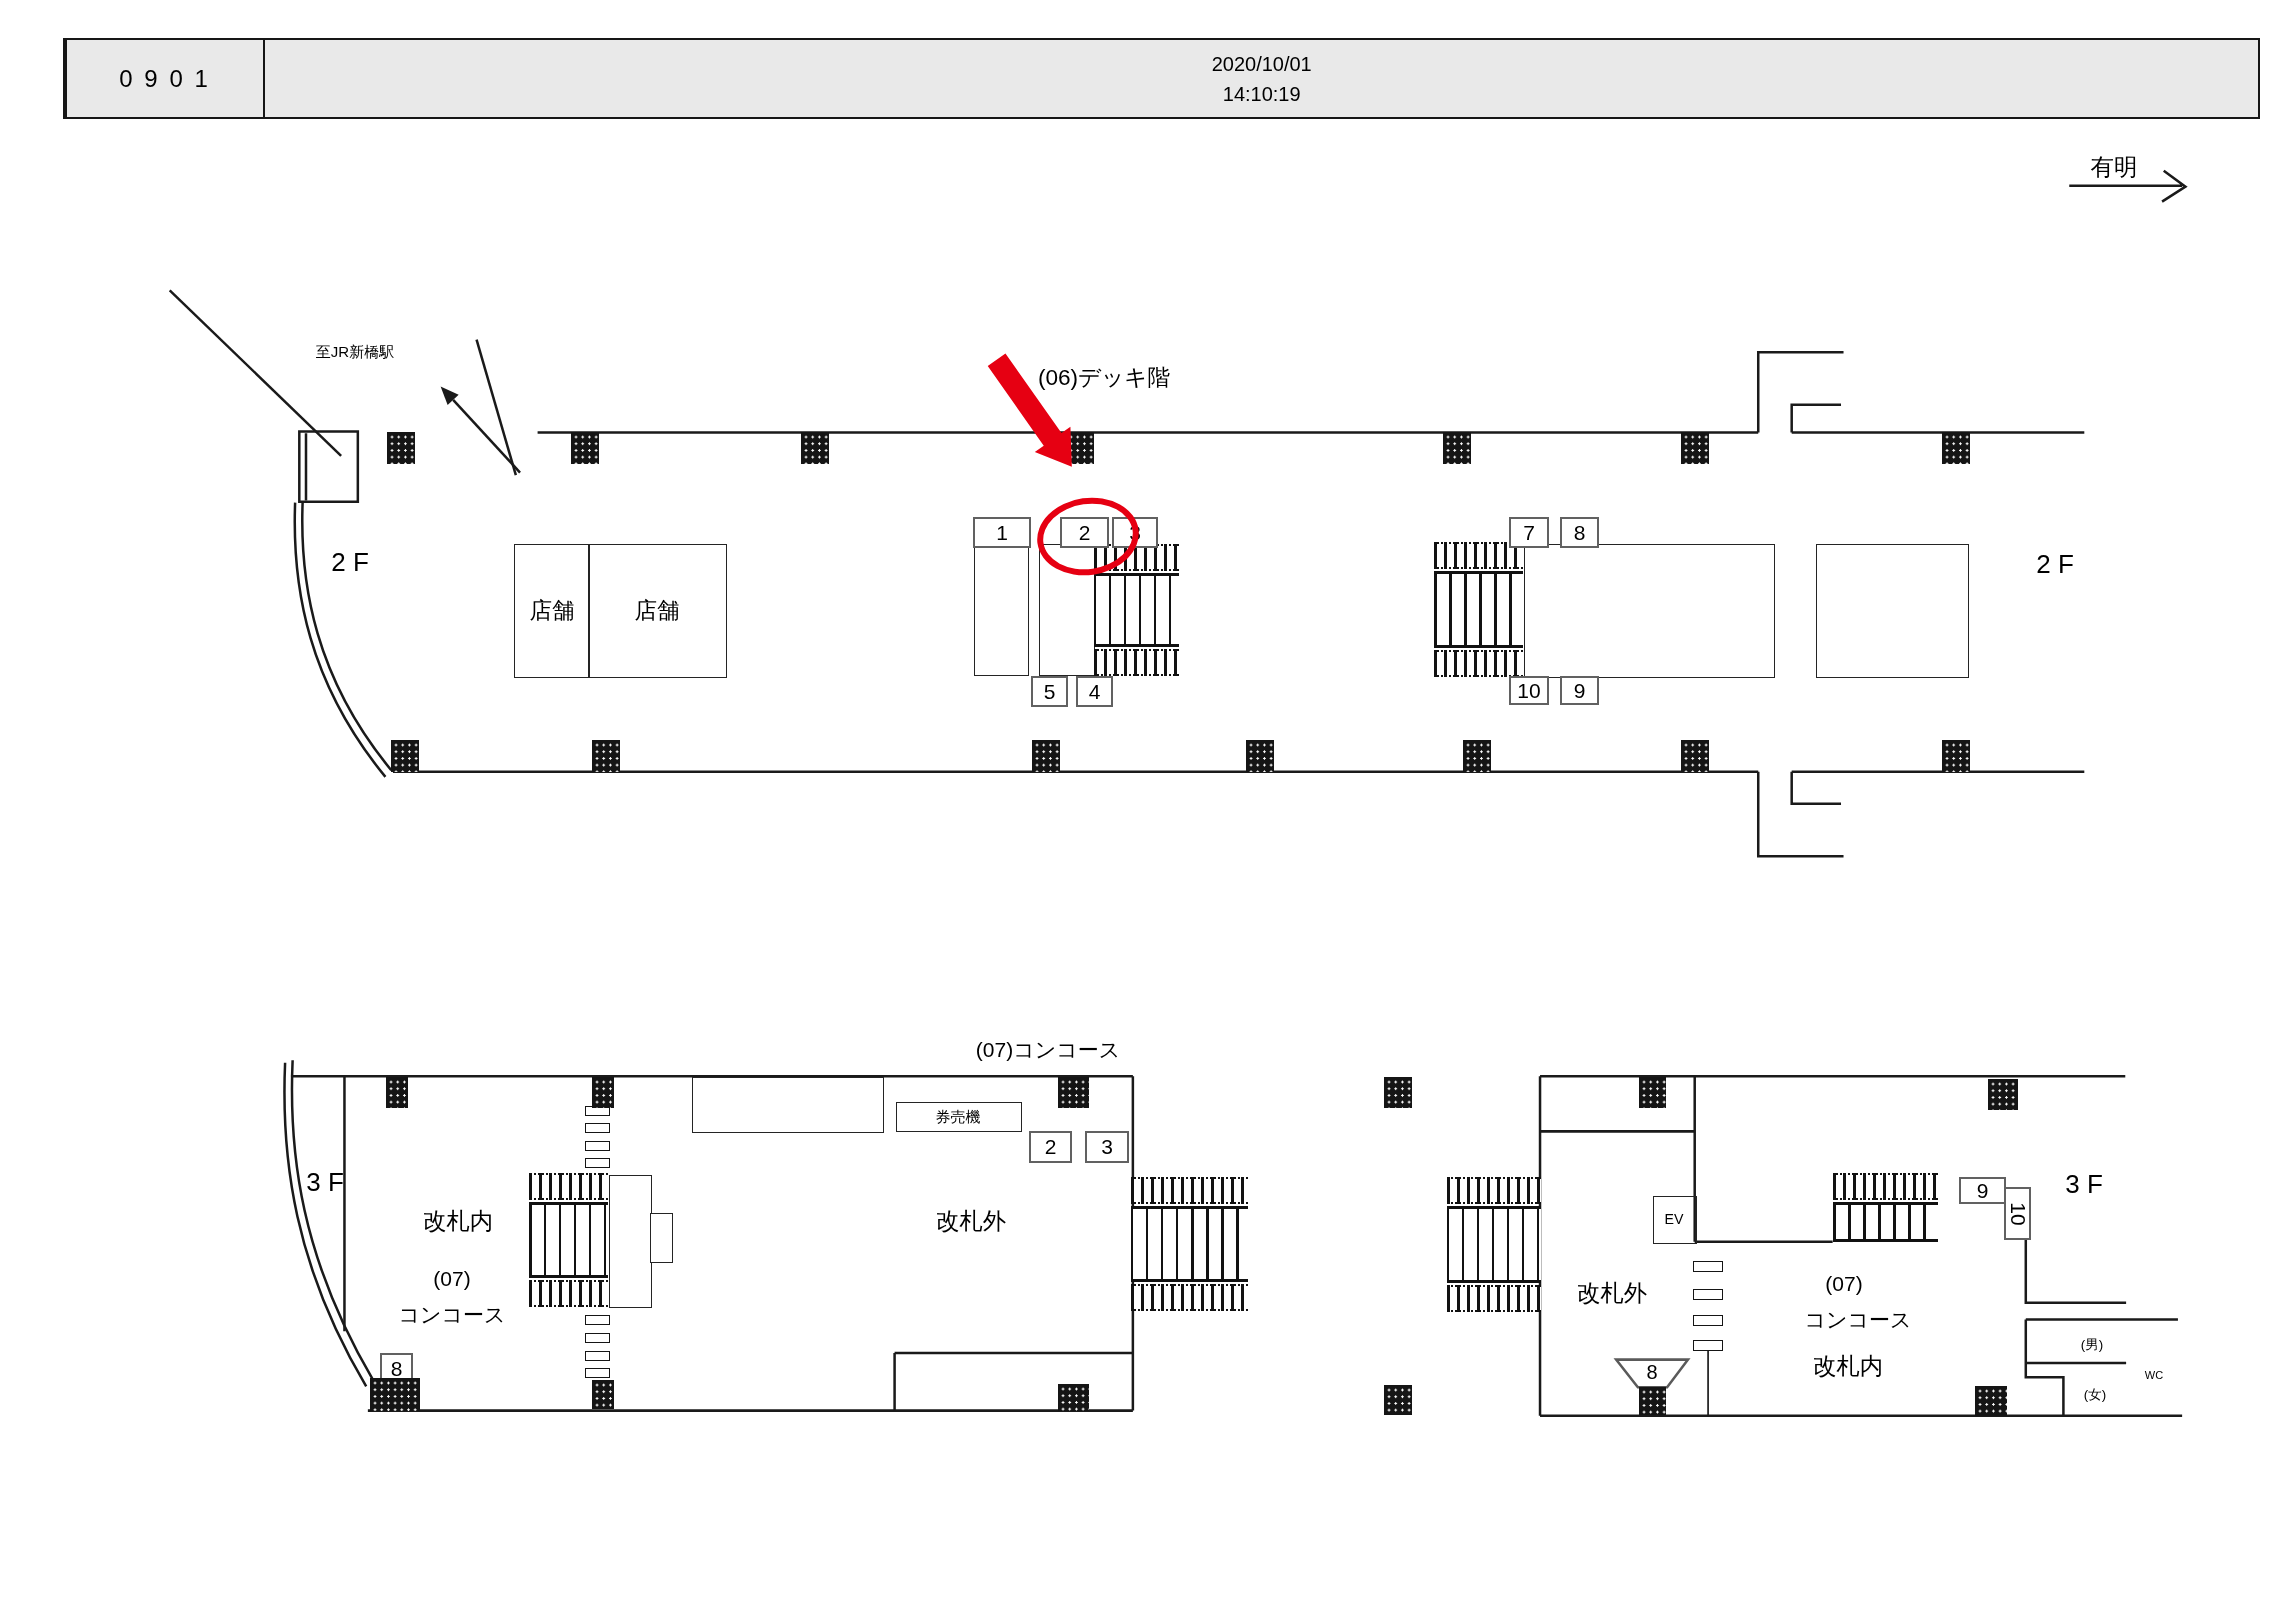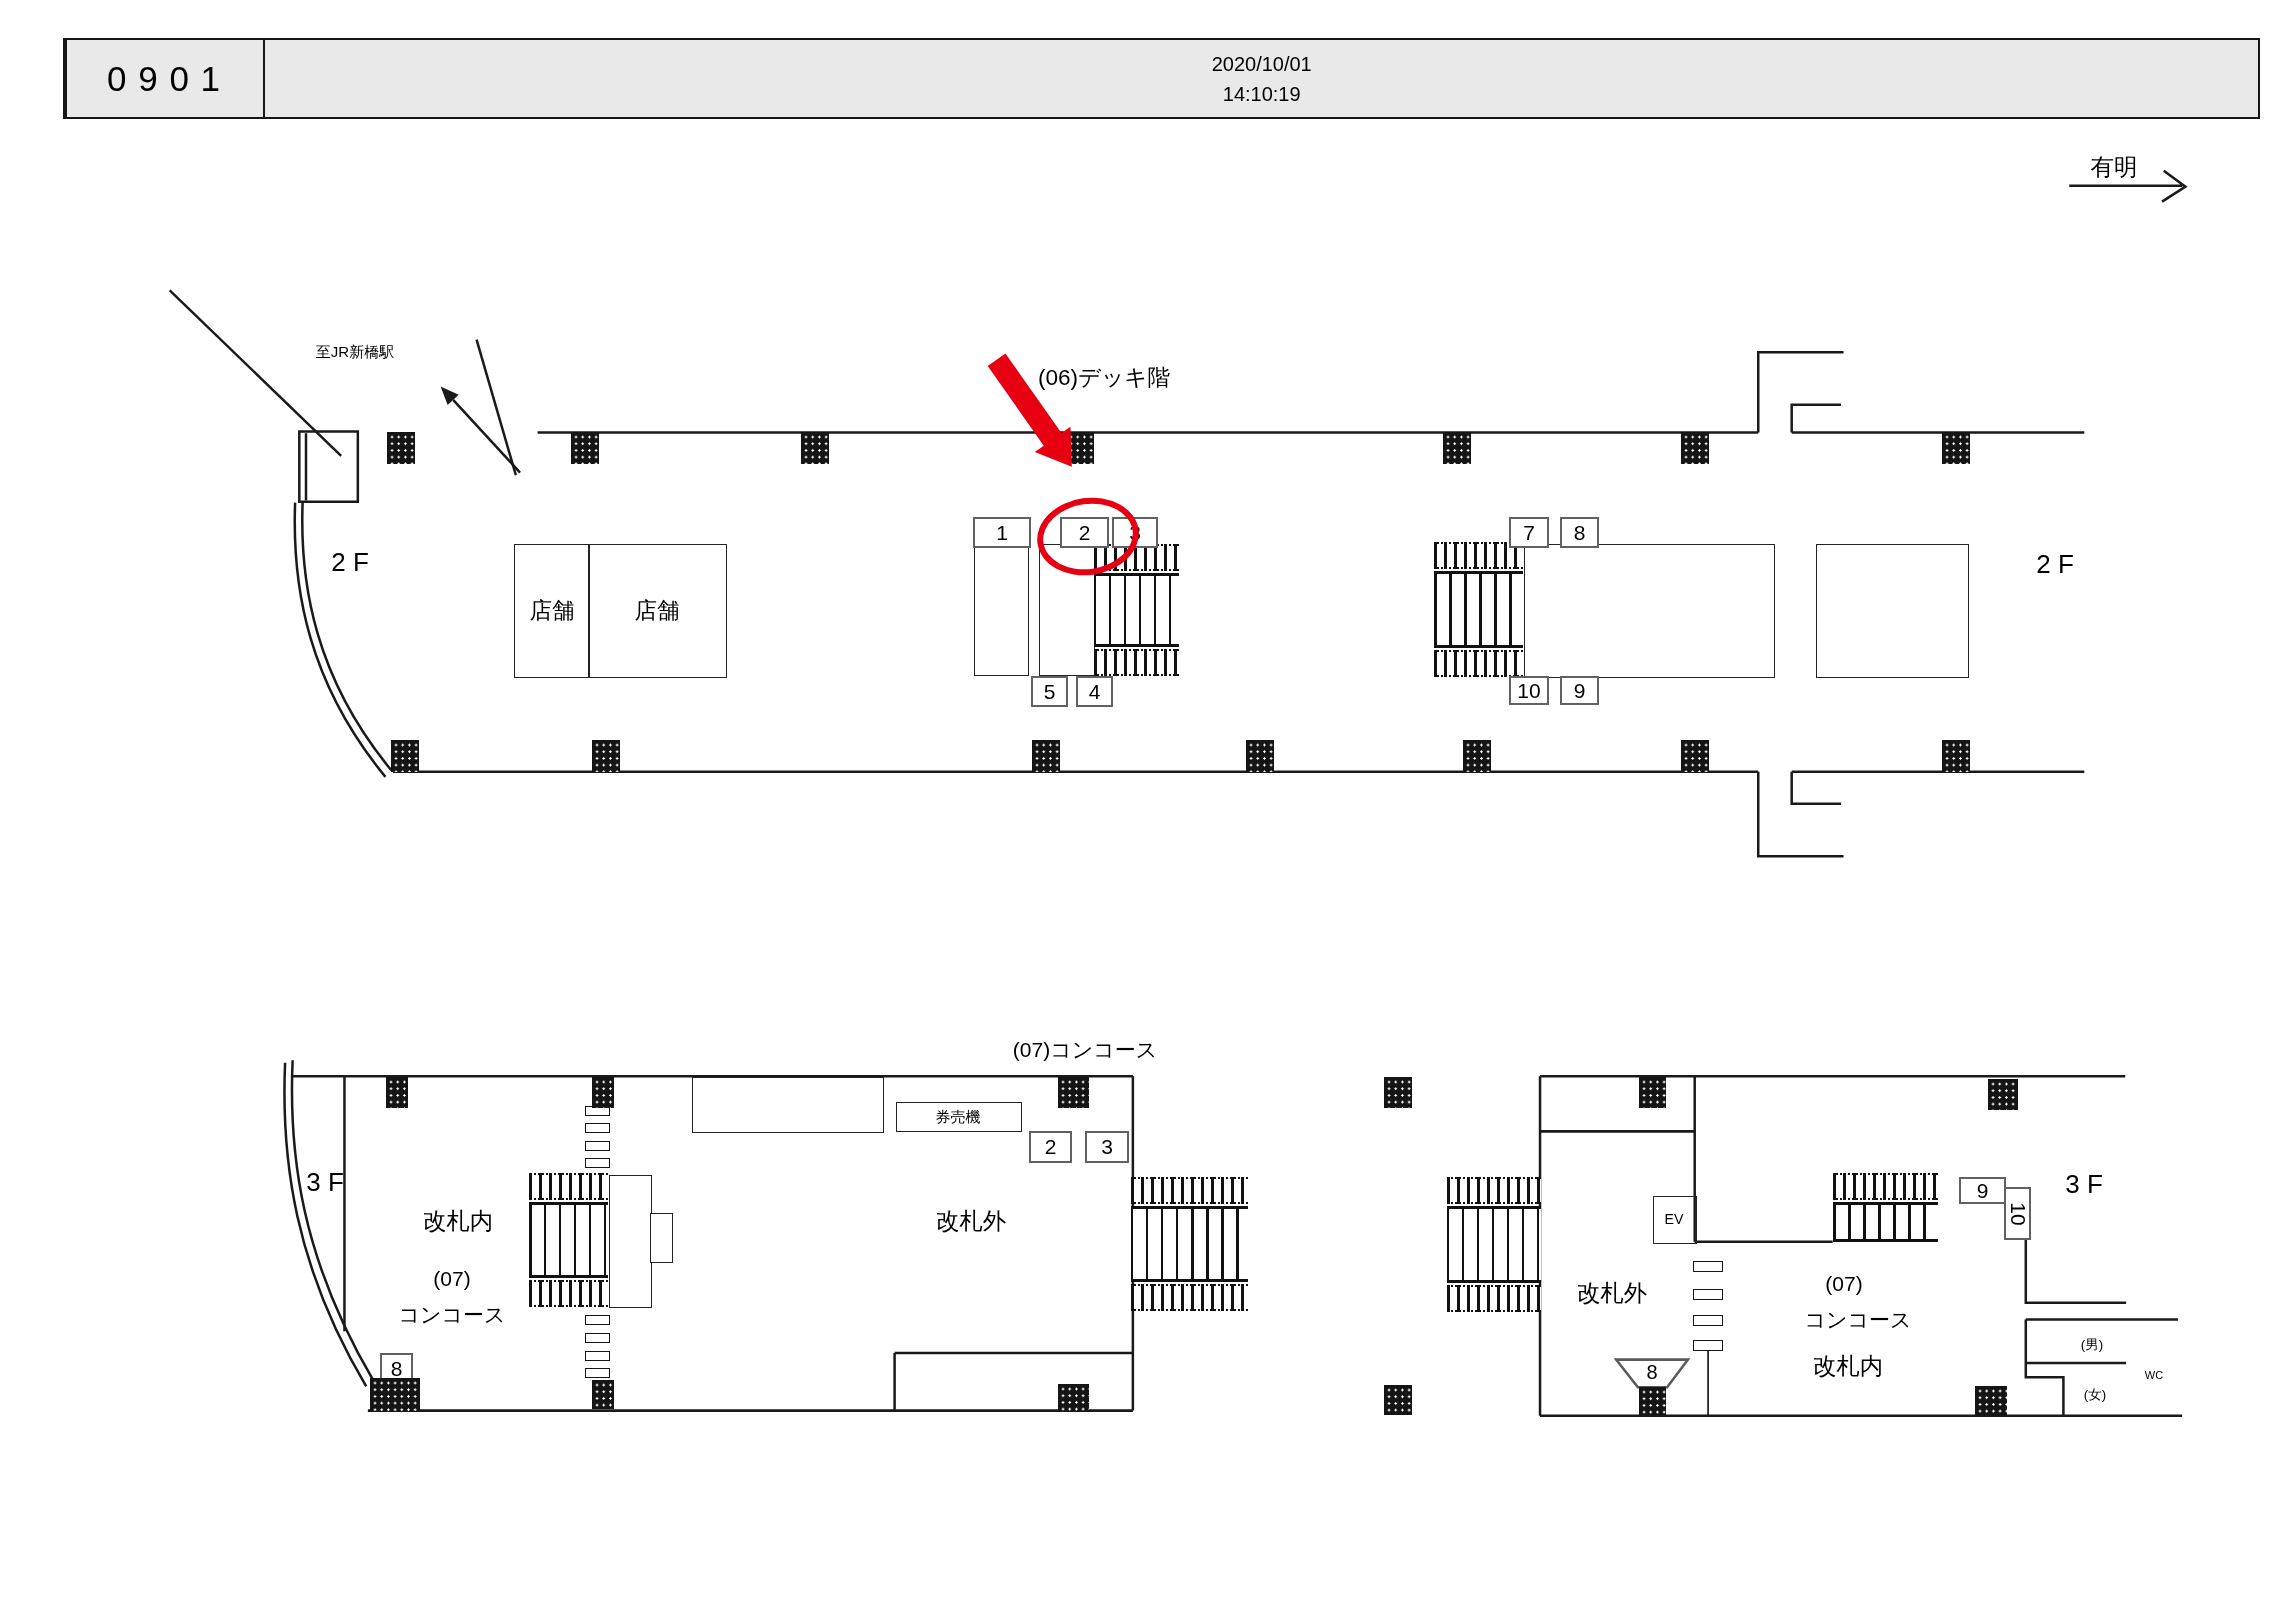--- a/index.html
+++ b/index.html
@@ -3,21 +3,21 @@
 <meta charset="utf-8">
 <style>
   html,body{margin:0;padding:0;background:#fff;}
   #canvas{position:relative;width:2295px;height:1624px;background:#fff;
           font-family:"Liberation Sans","DejaVu Sans",sans-serif;color:#000;overflow:hidden;}
   
   #hdr{position:absolute;left:63px;top:38px;width:2193px;height:77px;background:#e9e9e9;
        border:2.5px solid #161616;display:flex;align-items:stretch;}
   .hcell{display:flex;align-items:center;justify-content:center;}
   .hc1{width:930px;font-size:38px;}
-  .hc2{width:188px;border-left:2.5px solid #161616;font-size:35px;letter-spacing:11.7px;padding-left:8.4px;}
+  .hc2{width:188px;border-left:2.5px solid #161616;font-size:24px;letter-spacing:11.7px;padding-left:8.4px;}
   .hc3{width:842px;border-left:2.5px solid #161616;font-size:31px;letter-spacing:1.7px;}
   .hc4{flex:1;border-left:2.5px solid #161616;font-size:20px;flex-direction:column;line-height:1.5;}
   
   .lbl{position:absolute;transform:translate(-50%,-50%);white-space:nowrap;}
   .pillar{position:absolute;background-color:#151515;
           background-image:radial-gradient(#fff 1.2px,transparent 1.3px);
           background-size:6.7px 6.7px;background-position:1.7px 1.7px;}
   .room{position:absolute;border:1.7px solid #242424;background:transparent;}
   .numbox{position:absolute;border:2.5px solid #616161;background:#fff;display:flex;
           align-items:center;justify-content:center;font-size:21px;}
@@ -121,21 +121,21 @@
   <div class="pillar" style="left:1681px;top:432px;width:28px;height:32px;"></div>
   <div class="pillar" style="left:1942px;top:432px;width:28px;height:32px;"></div>
   <div class="pillar" style="left:391px;top:740px;width:28px;height:32px;"></div>
   <div class="pillar" style="left:592px;top:740px;width:28px;height:32px;"></div>
   <div class="pillar" style="left:1032px;top:740px;width:28px;height:32px;"></div>
   <div class="pillar" style="left:1246px;top:740px;width:28px;height:32px;"></div>
   <div class="pillar" style="left:1463px;top:740px;width:28px;height:32px;"></div>
   <div class="pillar" style="left:1681px;top:740px;width:28px;height:32px;"></div>
   <div class="pillar" style="left:1942px;top:740px;width:28px;height:32px;"></div>
 
-  <div class="lbl" style="left:1048px;top:1050px;font-size:21px;margin-left:37px;">(07)コンコース</div>
+  <div class="lbl" style="left:1048px;top:1050px;font-size:21px;">(07)コンコース</div>
   <div class="lbl" style="left:325px;top:1182px;font-size:26px;">3 F</div>
   <div class="lbl" style="left:458px;top:1221px;font-size:23.4px;">改札内</div>
   <div class="lbl" style="left:452px;top:1279px;font-size:21px;">(07)</div>
   <div class="lbl" style="left:452px;top:1315px;font-size:21px;">コンコース</div>
   <div class="lbl" style="left:971px;top:1221px;font-size:23.4px;">改札外</div>
 
   <div class="room" style="left:692px;top:1077px;width:190px;height:54px;"></div>
   <div class="room" style="left:896px;top:1102px;width:124px;height:28.4px;border-width:1.7px;"></div>
   <div class="lbl" style="left:958px;top:1117px;font-size:15px;">券売機</div>
 

